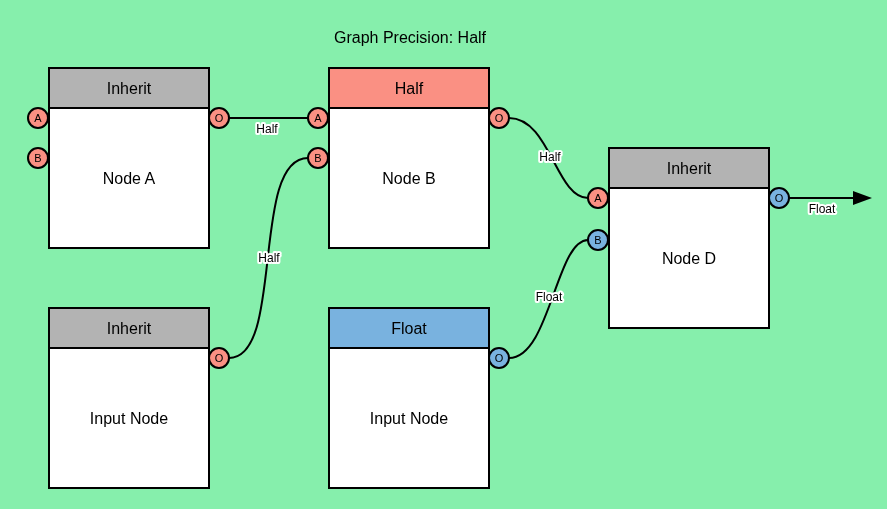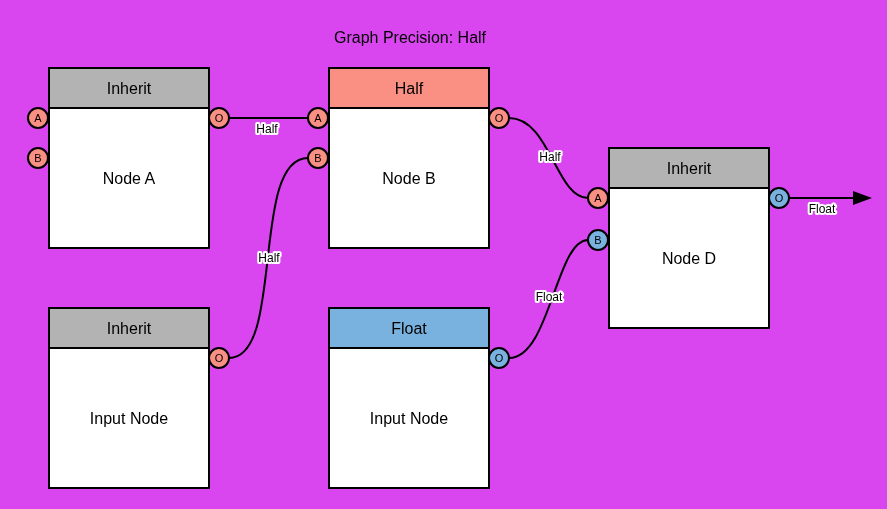--- a/index.html
+++ b/index.html
@@ -4,21 +4,21 @@
 <style>
   html, body {
     margin: 0;
     padding: 0;
     background: #ffffff;
   }
   .canvas-wrap {
     width: 887px;
     height: 509px;
     position: relative;
-    background: #d946ef;
+    background: #86efac;
     font-family: "Liberation Sans", sans-serif;
   }
   svg text {
     font-family: "Liberation Sans", sans-serif;
     fill: #000000;
   }
   .diagram-title {
     font-size: 16px;
     text-anchor: middle;
   }

